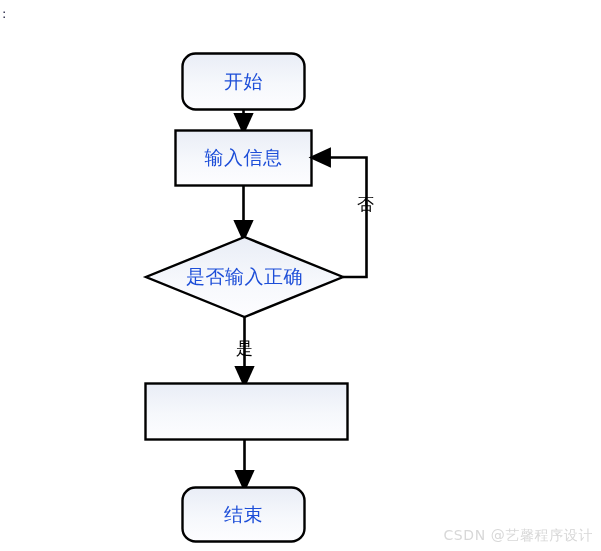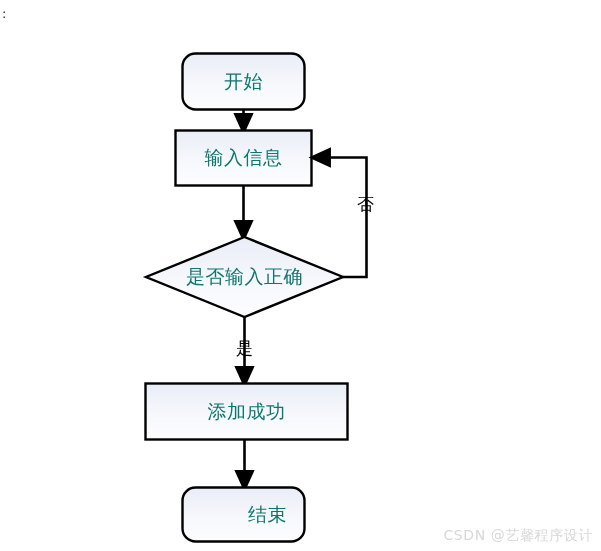--- a/index.html
+++ b/index.html
@@ -18,21 +18,21 @@
     overflow: hidden;
   }
   #flow-svg {
     position: absolute;
     left: 0;
     top: 0;
   }
   .node-label {
     position: absolute;
     font-size: 19px;
-    color: #0f766e;
+    color: #1d4ed8;
     line-height: 1;
     white-space: nowrap;
     letter-spacing: 0.5px;
     text-align: center;
   }
   .edge-label {
     position: absolute;
     font-size: 17px;
     color: #000000;
     line-height: 1;
@@ -97,23 +97,22 @@
 
     <rect x="182.5" y="487.5" width="122" height="54" rx="13" ry="13" fill="url(#nodeFill)" stroke="#000000" stroke-width="2.4"></rect>
   </svg>
 
   <div class="node-label" style="left:182px; top:72px; width:123px;">开始</div>
 
   <div class="node-label" style="left:146px; top:267px; width:197px;">是否输入正确</div>
 
   <div class="node-label" style="left:175px; top:148px; width:137px;">输入信息</div>
 
-  <div class="node-label" style="left:145px; top:402px; width:203px;">添加成功</div>
 
-  <div class="node-label" style="left:182px; top:505px; width:123px;margin-left:24px;">结束</div>
+  <div class="node-label" style="left:182px; top:505px; width:123px;">结束</div>
 
   <div class="edge-label" style="left:357px; top:196px;">否</div>
 
   <div class="edge-label" style="left:236px; top:340px;">是</div>
 
   <div id="watermark">CSDN @艺馨程序设计</div>
 
   <div id="corner-artifact">:</div>
 
 </div>

